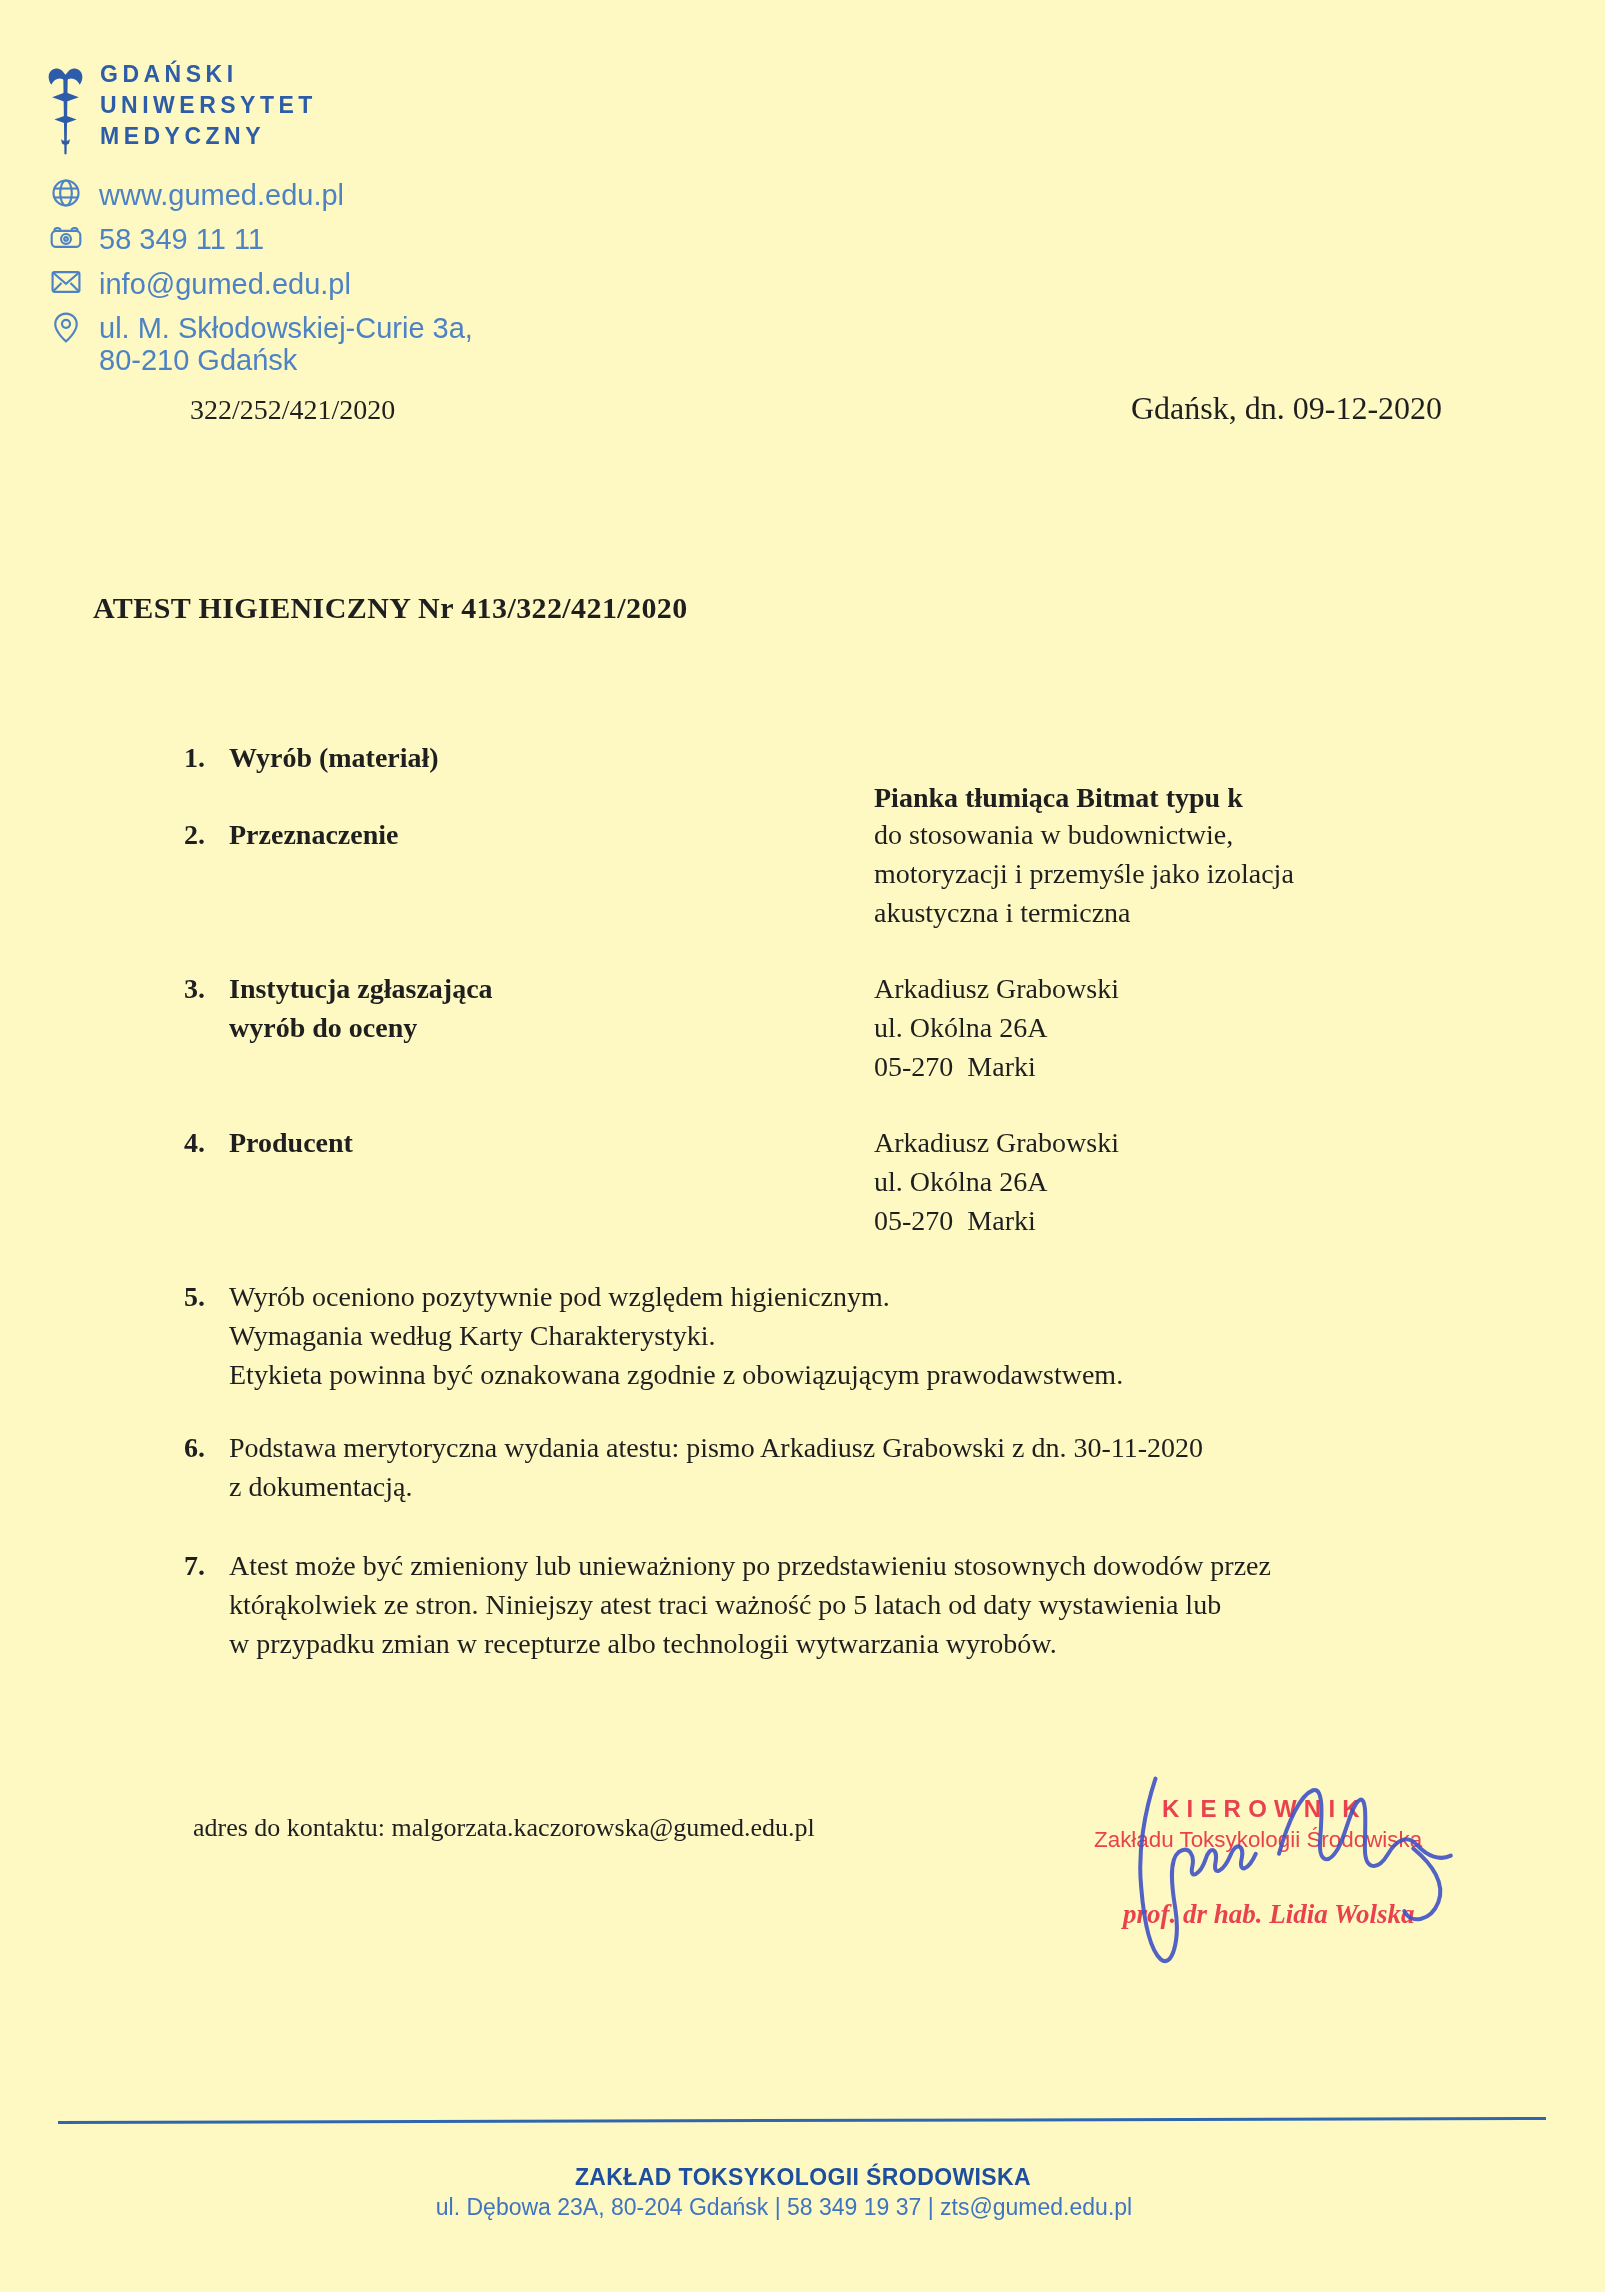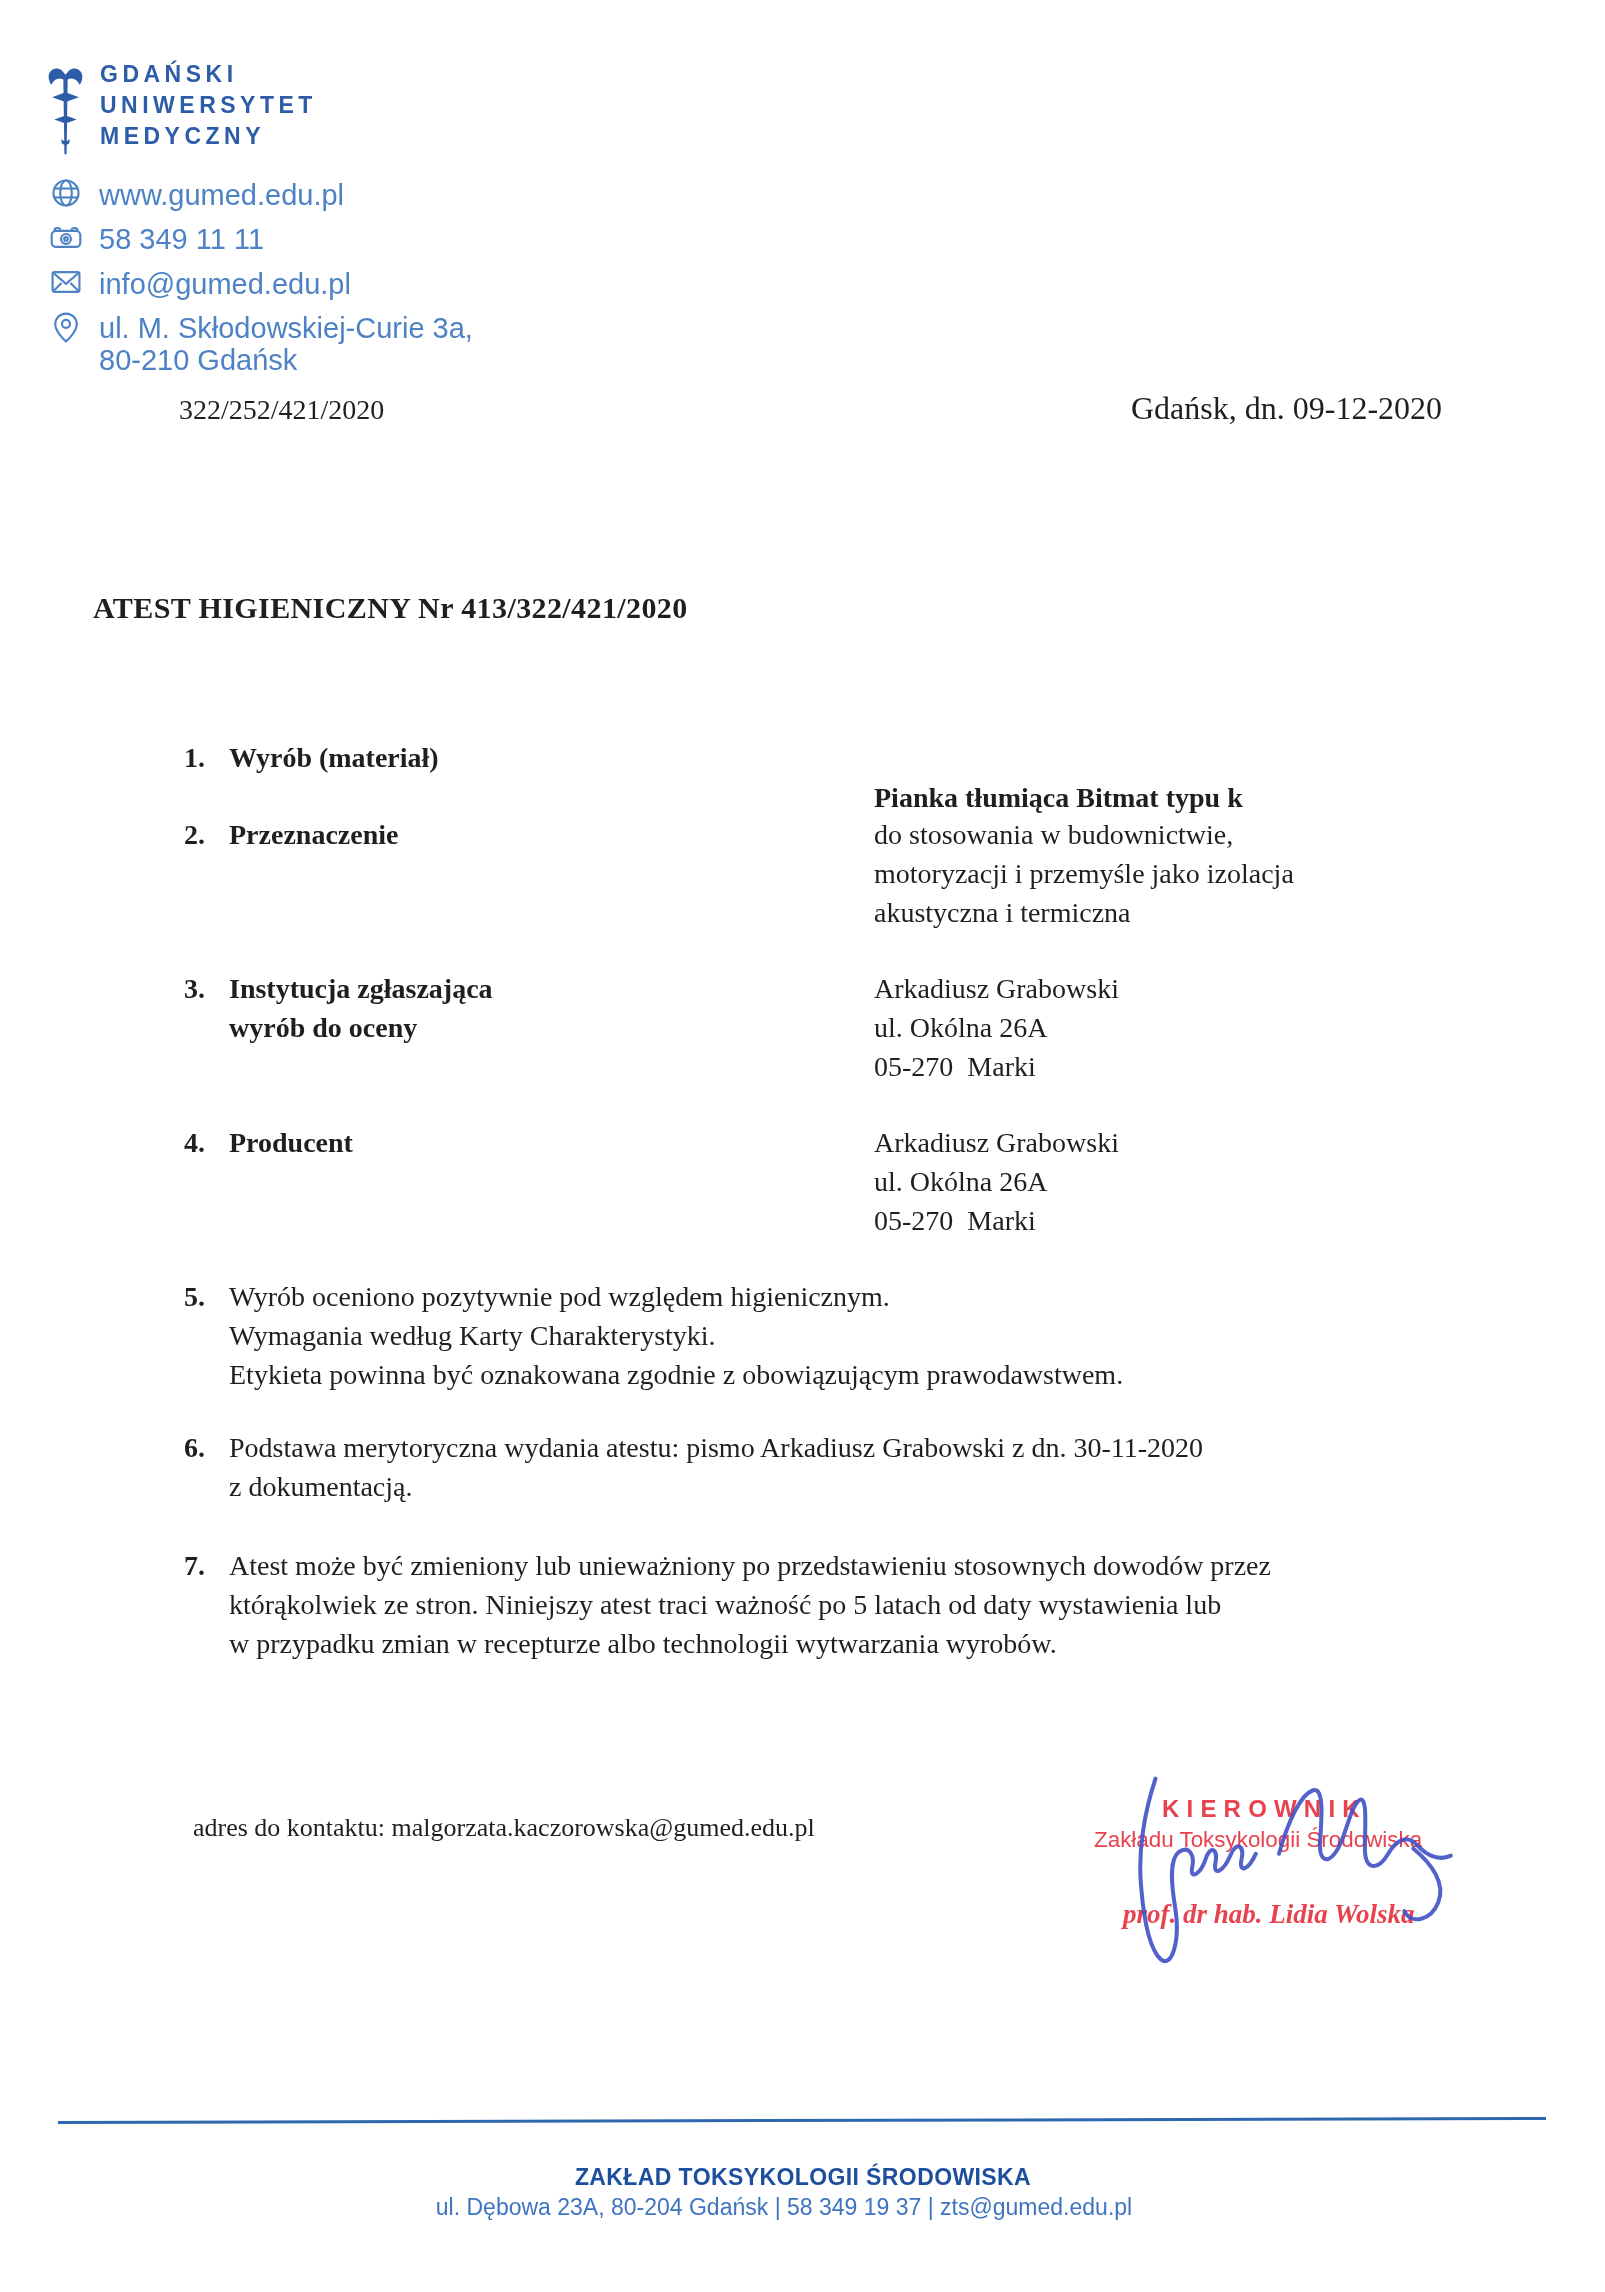--- a/index.html
+++ b/index.html
@@ -1,19 +1,19 @@
 <!DOCTYPE html>
 <html lang="pl" style="font-size:14.3px"><head>
 <meta charset="utf-8">
 <style>
   html,body{margin:0;padding:0;background:#e8e8e8;}
   .page{
     position:relative;
     width:1606px;height:2293px;
-    background:#ffffff;
+    background:#fef9c3;
     overflow:hidden;
     font-family:"Liberation Serif", serif;
     color:#1f1f1f;
   }
   
   .logo-emblem{position:absolute;left:45px;top:64px;}
   .logo-text{
     position:absolute;left:100px;top:59px;
     font-family:"Liberation Sans", sans-serif;
     font-weight:bold;font-size:23px;line-height:31px;
@@ -21,21 +21,21 @@
   }
   .contacts{position:absolute;left:49px;top:176px;list-style:none;margin:0;padding:0;}
   .contact-row{display:flex;align-items:flex-start;margin-bottom:9.9px;}
   .contact-row .c-icon{width:34px;height:34px;flex:0 0 34px;margin-right:16px;}
   .contact-text{
     font-family:"Liberation Sans", sans-serif;
     font-size:29px;line-height:32px;color:#4d82c4;padding-top:2.7px;
     white-space:pre-line;
   }
   
-  .ref-number{position:absolute;left:179px;top:394px;font-size:28px;}
+  .ref-number{position:absolute;left:190px;top:394px;font-size:28px;}
   .date-line{position:absolute;left:1131px;top:390px;font-size:32px;text-align:center;}
   
   .doc-title{
     position:absolute;left:81px;top:579px;width:1522px;margin:12px;
     text-align:left;font-size:30px;font-weight:bold;letter-spacing:0.4px;
   }
   
   .label-col{position:absolute;left:184px;display:flex;font-weight:bold;font-size:28px;line-height:39px;}
   .label-col .num{width:45px;flex:0 0 45px;}
   .label-col .lbl{white-space:pre-line;}

